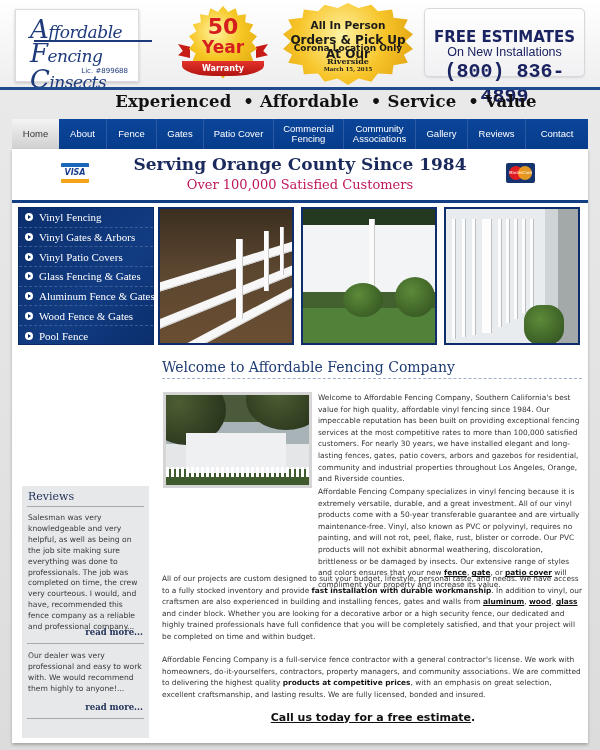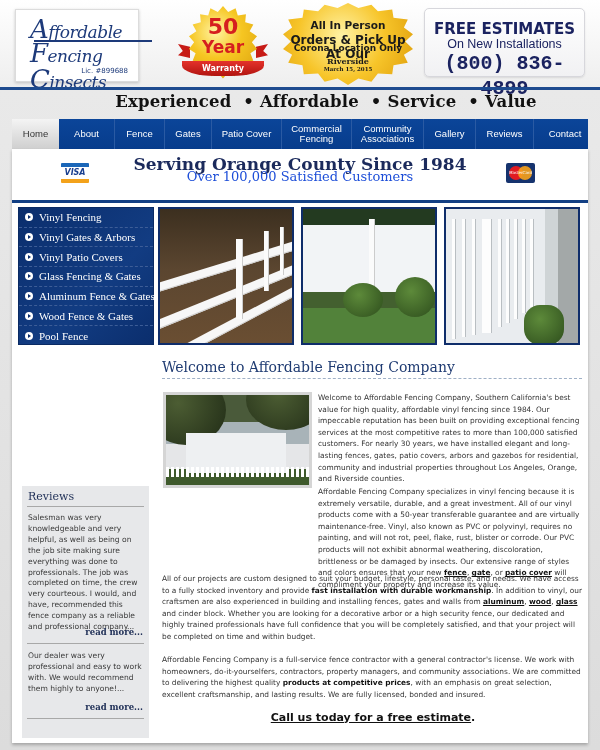--- a/index.html
+++ b/index.html
@@ -45,21 +45,21 @@
   .notice-text { position: absolute; left: 0; width: 130px; text-align: center; color: #1a1a1a; font-weight: bold; }
   .n1 { top: 16px; font-size: 10.5px; }
   .n2 { top: 30px; font-size: 12px; }
   .n3 { top: 40px; font-size: 9px; }
   .n4 { top: 53px; font-size: 8px; font-family: "DejaVu Serif", serif; }
   .n5 { top: 63px; font-size: 5.5px; font-family: "DejaVu Serif", serif; }
 
   .estimates { position: absolute; left: 424px; top: 8px; width: 161px; height: 69px;
     background: linear-gradient(#ffffff, #f1f1f3); border: 1px solid #d7d7dc; border-radius: 5px;
     box-shadow: 0 1px 2px rgba(0,0,0,.1); text-align: center; color: #1b2360; }
-  .est1 { margin-top: 12px; font-weight: bold; font-size: 15px; line-height: 16px; }
+  .est1 { margin-top: 20px; font-weight: bold; font-size: 15px; line-height: 16px; }
   .est2 { font-size: 12.5px; line-height: 14px; font-family: "Liberation Sans", sans-serif; }
   .est3 { font-weight: bold; font-size: 20px; line-height: 25px; font-family: Liberation Mono, monospace; }
 
   .header-bar { position: absolute; left: 0; top: 87px; width: 600px; height: 3px; background: #1e4b8f; }
 
   
   .tagline { position: absolute; left: 0; top: 92px; width: 600px; text-align: center;
     font-family: "DejaVu Serif", serif; font-weight: bold; font-size: 16.5px; color: #111; letter-spacing: 0.2px; margin-left: 26px; }
   .nav { position: absolute; left: 12px; top: 119px; width: 576px; height: 30px; display: flex;
     background: linear-gradient(#0b4599, #073c8c); }
@@ -67,22 +67,22 @@
     color: #fff; font-family: "Liberation Sans", sans-serif; font-size: 9.5px; line-height: 10px;
     border-right: 1px solid #2a5aa3; cursor: pointer; }
   .nav-item.active { background: linear-gradient(#f4f4f4, #cfcfcf); color: #333; border-right: none; text-align: right; }
 
   
   .panel { position: absolute; left: 12px; top: 149px; width: 576px; height: 594px; background: #fff;
     box-shadow: 0 2px 3px rgba(0,0,0,.25); }
   .banner { position: absolute; left: 0; top: 0; width: 576px; height: 48px; }
   .banner-title { position: absolute; left: 0; width: 576px; top: 5px; text-align: center;
     font-family: "DejaVu Serif", serif; font-weight: bold; font-size: 17px; color: #1b2a5c; }
-  .banner-sub { position: absolute; left: 0; width: 576px; top: 20px; text-align: center;
-    font-family: "DejaVu Serif", serif; font-size: 13px; color: #1d4ed8; }
+  .banner-sub { position: absolute; left: 0; width: 576px; top: 28px; text-align: center;
+    font-family: "DejaVu Serif", serif; font-size: 13px; color: #be185d; }
   .visa { position: absolute; left: 49px; top: 14px; width: 28px; height: 20px; border-radius: 1px; overflow: hidden;
     background: linear-gradient(#1a66b8 0 18%, #fff 18% 80%, #f3a21b 80%); font-size: 8px; font-weight: bold;
     font-style: italic; color: #1a3f8f; text-align: center; line-height: 20px; }
   .mc { position: absolute; left: 494px; top: 14px; width: 29px; height: 20px; background: #16336e; border-radius: 2px; }
   .mc .c1, .mc .c2 { position: absolute; top: 3px; width: 14px; height: 14px; border-radius: 50%; }
   .mc .c1 { left: 3px; background: #e11b22; }
   .mc .c2 { left: 12px; background: #f8a21a; opacity: .9; }
   .mc .mct { position: absolute; left: 0; width: 29px; top: 7px; font-size: 4px; color: #fff; text-align: center; font-style: italic; }
   .banner-rule { position: absolute; left: 0; top: 51px; width: 576px; height: 3px; background: #123f84; }
 
@@ -178,21 +178,21 @@
     <div class="est2">On New Installations</div>
     <div class="est3">(800) 836-4899</div>
   </div>
 </div>
 <div class="header-bar"></div>
 
 <div class="tagline" style="white-space: pre;">Experienced  • Affordable  • Service  • Value</div>
 
 <div class="nav">
   <div class="nav-item active" style="width:47px">Home</div>
-  <div class="nav-item" style="width:56px">About</div>
+  <div class="nav-item" style="width:48px">About</div>
   <div class="nav-item" style="width:50px">Fence</div>
   <div class="nav-item" style="width:47px">Gates</div>
   <div class="nav-item" style="width:70px">Patio Cover</div>
   <div class="nav-item" style="width:70px">Commercial Fencing</div>
   <div class="nav-item" style="width:72px">Community Associations</div>
   <div class="nav-item" style="width:52px">Gallery</div>
   <div class="nav-item" style="width:58px">Reviews</div>
   <div class="nav-item" style="width:62px;border-right:none">Contact</div>
 </div>
 

